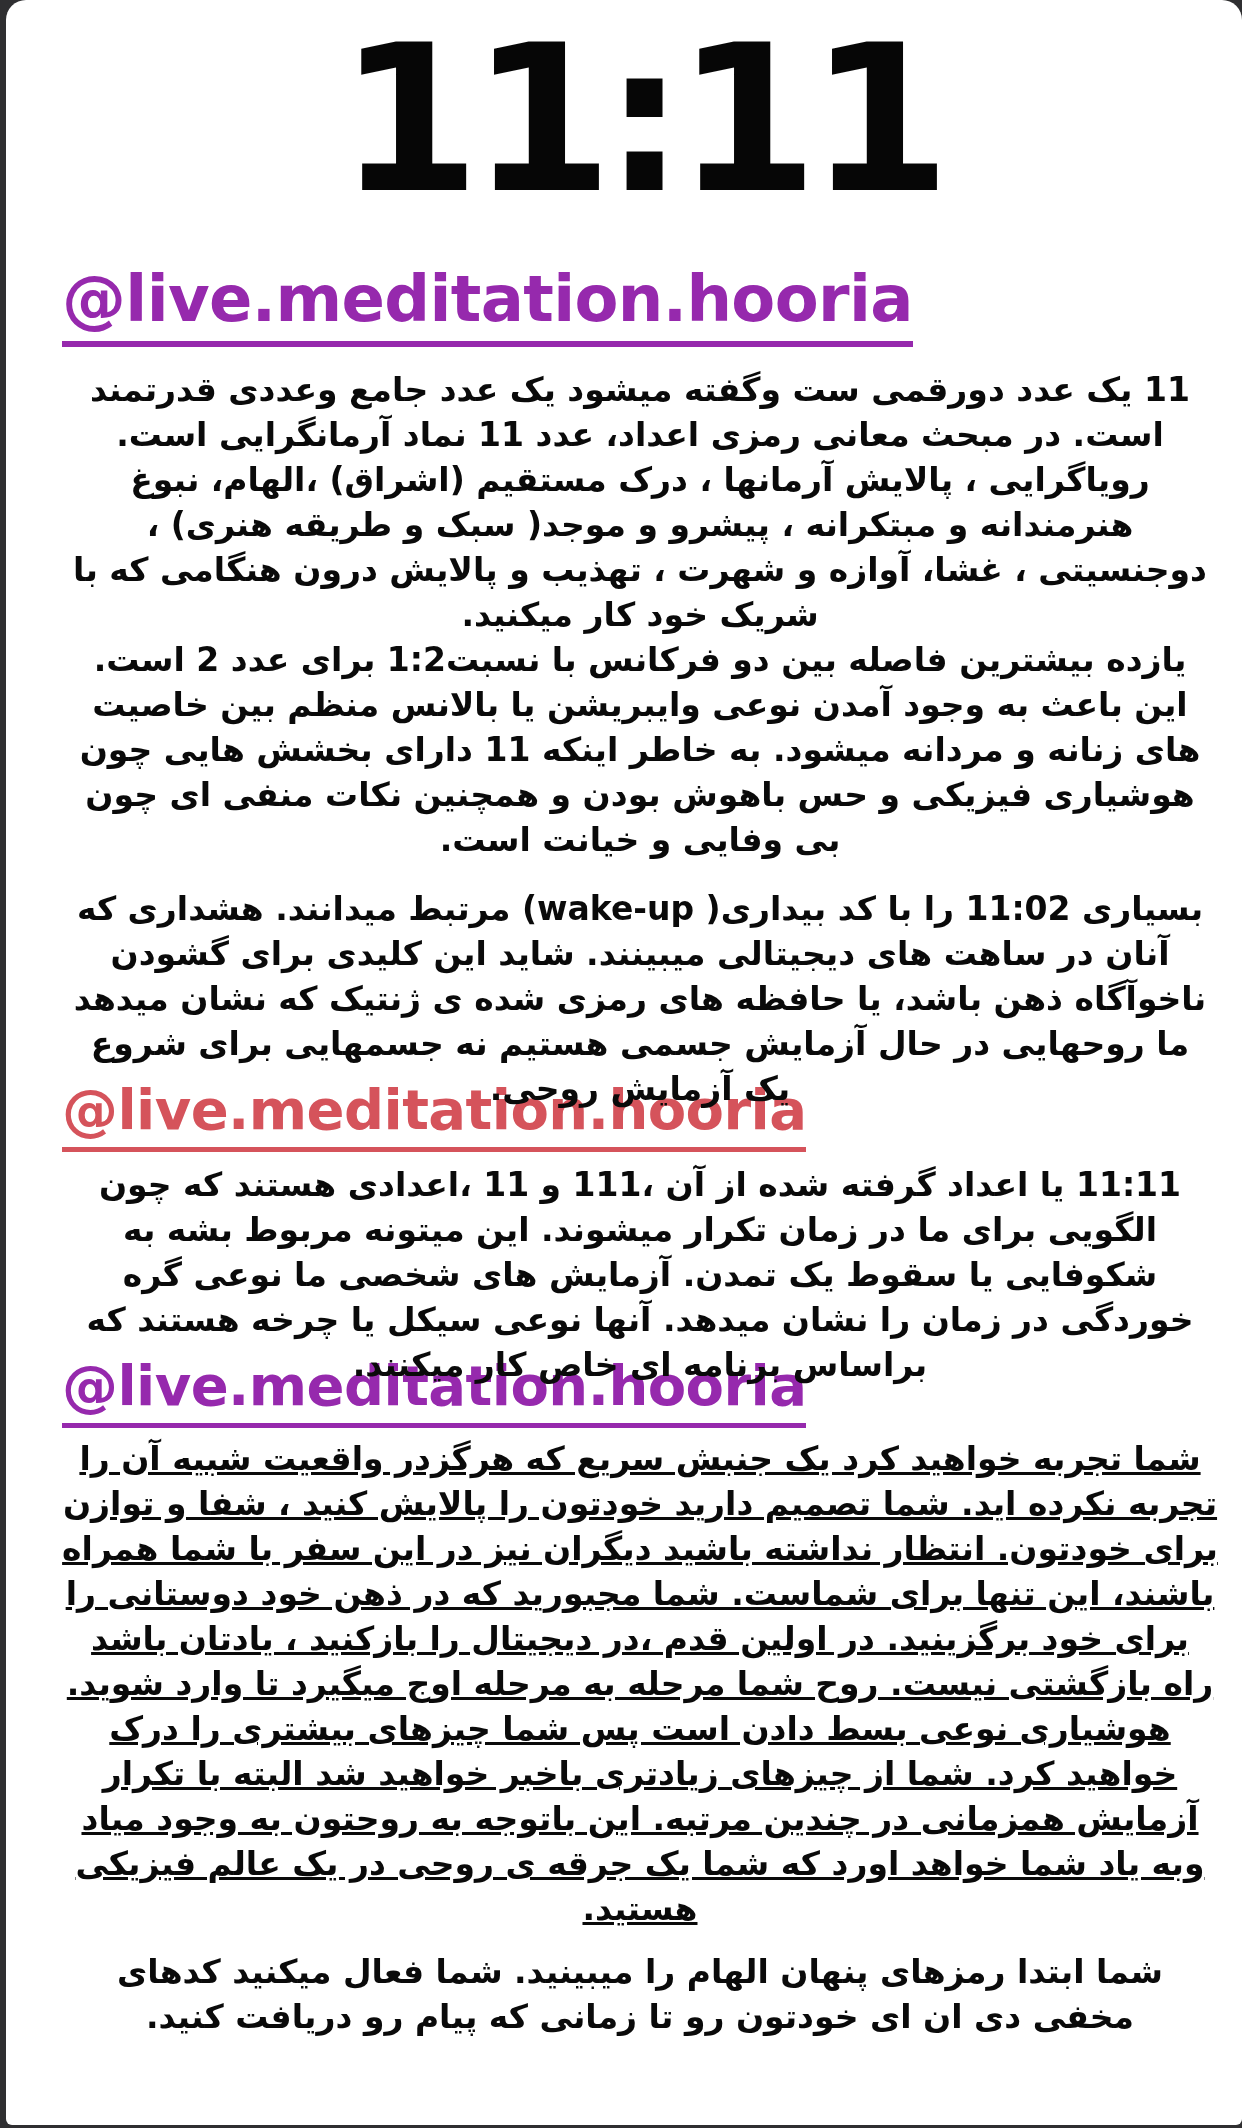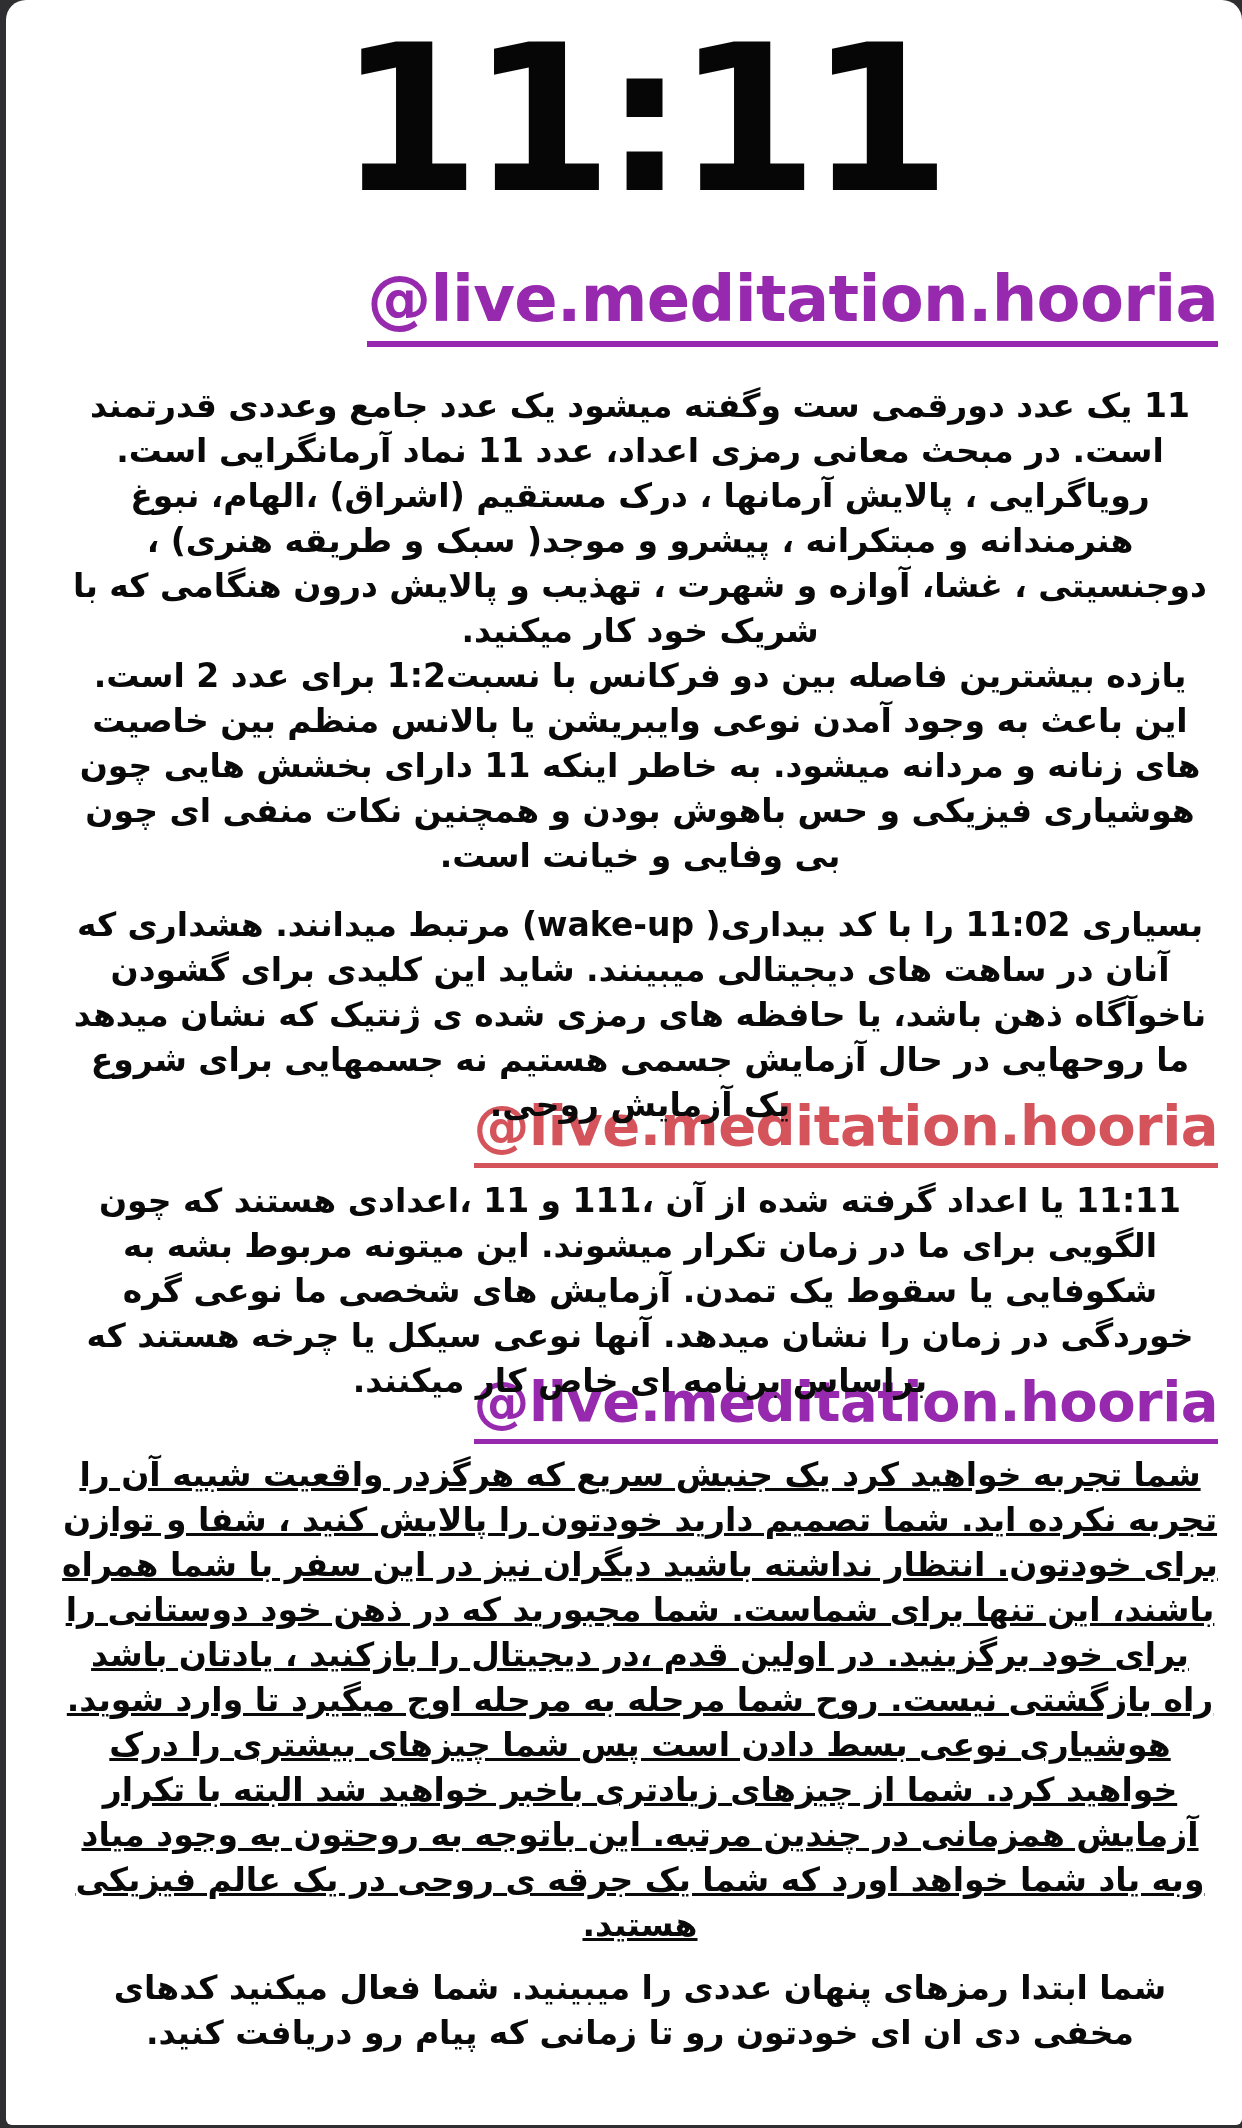--- a/index.html
+++ b/index.html
@@ -23,21 +23,21 @@
   .title {
     margin: 0;
     text-align: center;
     font-size: 204px;
     line-height: 0.92;
     font-weight: 700;
     letter-spacing: -0.045em;
     color: #060606;
   }
   .handle-row {
-    text-align: right;
+    text-align: left;
     position: relative;
     z-index: 1;
   }
   .handle-row.first { margin-top: 48px; }
   .handle-row.overlap-red    { margin-top: -34px; }
   .handle-row.overlap-purple { margin-top: -34px; }
   .handle {
     display: inline-block;
     font-weight: 700;
     text-decoration: none;
@@ -54,21 +54,21 @@
     unicode-bidi: plaintext;
     text-align: center;
     font-size: 33px;
     line-height: 45px;
     font-weight: 700;
     color: #0a0a0a;
     margin: 0;
     position: relative;
     z-index: 2;
   }
-  .para.p1 { margin-top: 36px; }
+  .para.p1 { margin-top: 20px; }
   .para.p2 { }
   .para.p3 { margin-top: 24px; }
   .para.p4 { margin-top: 10px; }
   .para.p5 { margin-top: 8px; text-decoration: underline; }
   .para.p6 { margin-top: 18px; }
 </style>
 </head>
 <body>
 
 <div class="card">
@@ -91,16 +91,16 @@
     </div>
 
     <p class="para p4">11:11 یا اعداد گرفته شده از آن ،111 و 11 ،اعدادی هستند که چون الگویی برای ما در زمان تکرار میشوند. این میتونه مربوط بشه به شکوفایی یا سقوط یک تمدن. آزمایش های شخصی ما نوعی گره خوردگی در زمان را نشان میدهد. آنها نوعی سیکل یا چرخه هستند که براساس برنامه ای خاص کار میکنند.</p>
 
     <div class="handle-row overlap-purple">
       <a class="handle purple md">@live.meditation.hooria</a>
     </div>
 
     <p class="para p5">شما تجربه خواهید کرد یک جنبش سریع که هرگزدر واقعیت شبیه آن را تجربه نکرده اید. شما تصمیم دارید خودتون را پالایش کنید ، شفا و توازن برای خودتون. انتظار نداشته باشید دیگران نیز در این سفر با شما همراه باشند، این تنها برای شماست. شما مجبورید که در ذهن خود دوستانی را برای خود برگزینید. در اولین قدم ،در دیجیتال را بازکنید ، یادتان باشد راه بازگشتی نیست. روح شما مرحله به مرحله اوج میگیرد تا وارد شوید. هوشیاری نوعی بسط دادن است پس شما چیزهای بیشتری را درک خواهید کرد. شما از چیزهای زیادتری باخبر خواهید شد البته با تکرار آزمایش همزمانی در چندین مرتبه. این باتوجه به روحتون به وجود میاد وبه یاد شما خواهد اورد که شما یک جرقه ی روحی در یک عالم فیزیکی هستید.</p>
 
-    <p class="para p6">شما ابتدا رمزهای پنهان عددی را میبینید. شما فعال میکنید کدهای مخفی دی ان ای خودتون رو تا زمانی که پیام رو دریافت کنید.</p>
+    <p class="para p6">شما ابتدا رمزهای پنهان الهام را میبینید. شما فعال میکنید کدهای مخفی دی ان ای خودتون رو تا زمانی که پیام رو دریافت کنید.</p>
 
   </div>
 </div>
 
 </body></html>

